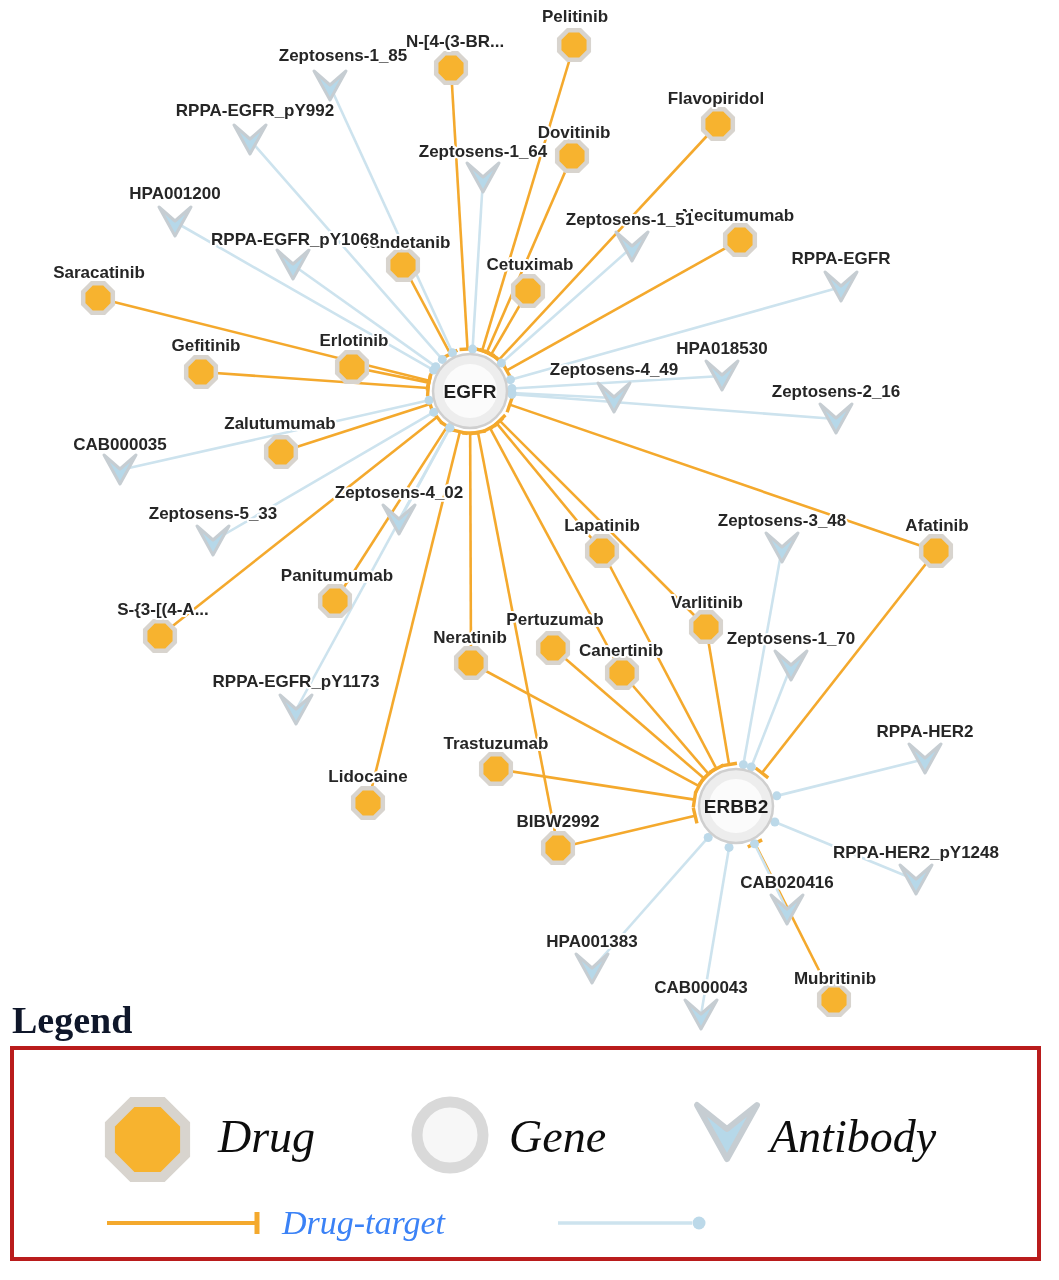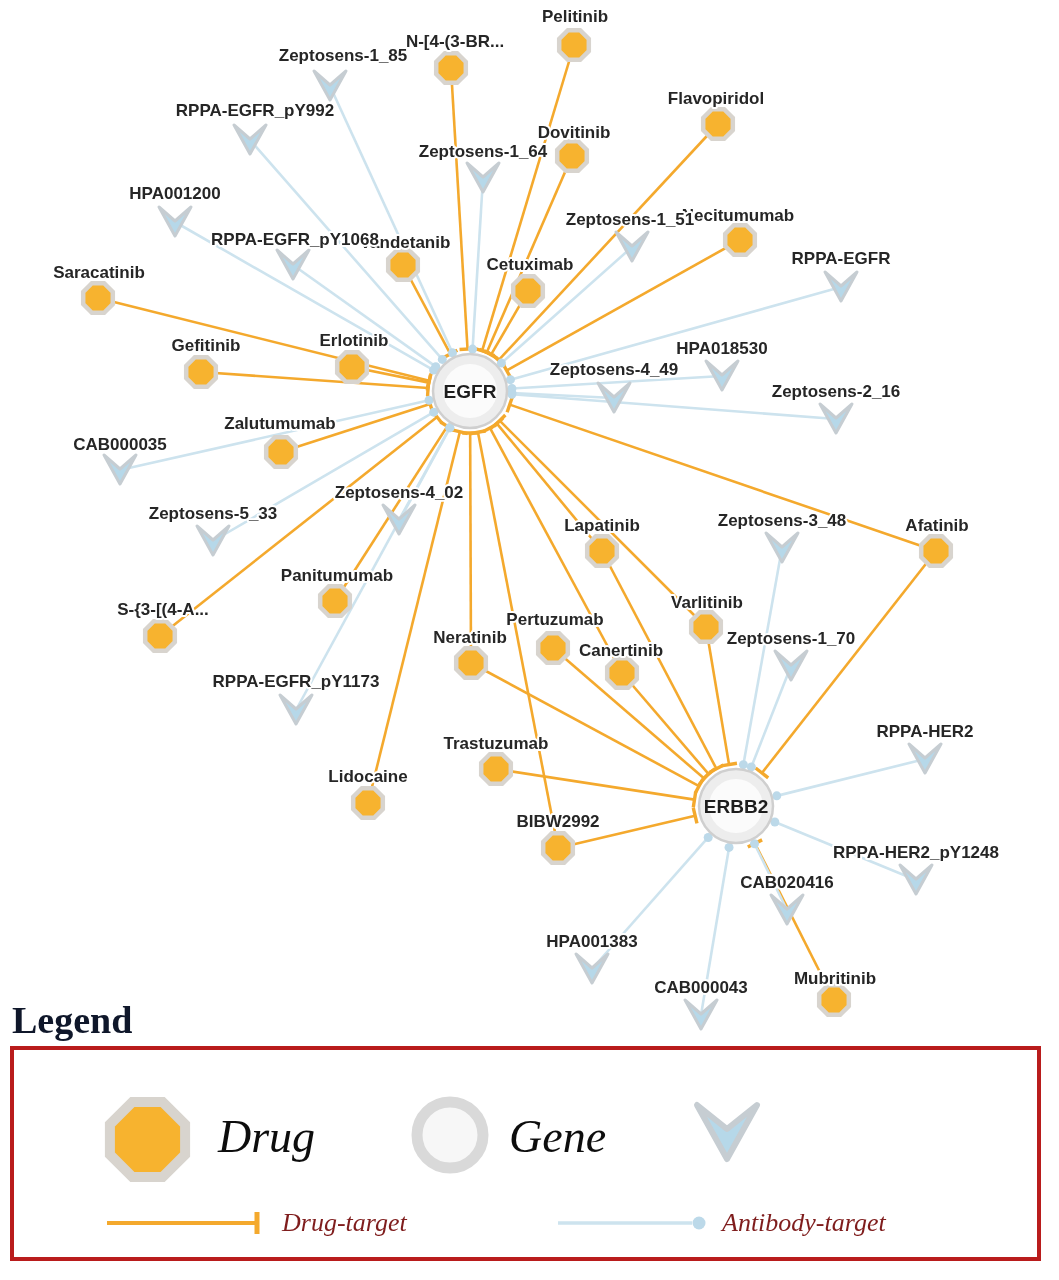--- a/index.html
+++ b/index.html
@@ -25,21 +25,21 @@
   }
   .legend-box{
     position:absolute;left:10px;top:1046px;width:1023px;height:207px;
     border:4px solid #b91c1c;background:#ffffff;font-style:italic;
   }
   .legend-box .abs{position:absolute;}
   .legend-item-label{
     font-family:"Liberation Serif",serif;font-size:46px;color:#0d0d0d;line-height:52px;white-space:nowrap;
   }
   .legend-edge-label{
-    font-family:"Liberation Serif",serif;font-size:26px;color:#7f1d1d;line-height:44px;white-space:nowrap;
+    font-family:"Liberation Serif",serif;font-size:34px;color:#3b82f6;line-height:44px;white-space:nowrap;
   }
 </style>
 </head>
 <body>
 
 <svg id="network-svg" width="1059" height="1280" viewBox="0 0 1059 1280">
     <g>
       <line x1="574" y1="45" x2="482.08993966610853" y2="350.77770072621587" stroke="#F4A92D" stroke-width="2.6"></line>
       <line x1="489.75133000397216" y1="353.0805463769032" x2="474.4285493282449" y2="348.4748550755285" stroke="#F4A92D" stroke-width="3.4"></line>
       <line x1="451" y1="68" x2="467.53367507803824" y2="349.0724763266502" stroke="#F4A92D" stroke-width="2.6"></line>
@@ -251,26 +251,26 @@
   <div class="abs legend-item-label" style="left:204px;top:61px;">Drug</div>
 
   <svg class="abs" style="left:391px;top:40px;" width="90" height="90">
     <circle cx="45" cy="45" r="33" fill="#F7F7F7" stroke="#D9D9D9" stroke-width="11"></circle>
   </svg>
   <div class="abs legend-item-label" style="left:495px;top:61px;">Gene</div>
 
   <svg class="abs" style="left:675px;top:45px;" width="76" height="76">
     <path d="M 8 10 L 38 64 L 68 10 L 38 34 Z" fill="#B6D8E9" stroke="#C6CDD2" stroke-width="6" stroke-linejoin="round"></path>
   </svg>
+  <div class="abs legend-item-label" style="left:756px;top:61px;">Antibody</div>
 
   <svg class="abs" style="left:91px;top:159px;" width="170" height="28">
     <line x1="2" y1="14" x2="152" y2="14" stroke="#F4A92D" stroke-width="4"></line>
     <line x1="152" y1="3" x2="152" y2="25" stroke="#F4A92D" stroke-width="5"></line>
   </svg>
   <div class="abs legend-edge-label" style="left:268px;top:151px;">Drug-target</div>
 
   <svg class="abs" style="left:542px;top:159px;" width="160" height="28">
     <line x1="2" y1="14" x2="136" y2="14" stroke="#CDE3EE" stroke-width="3.5"></line>
     <circle cx="143" cy="14" r="6.5" fill="#BCD9E9"></circle>
   </svg>
-  <div class="abs legend-edge-label" style="left:708px;top:151px;">Antibody-target</div>
 
 </div>
 
 </body></html>

